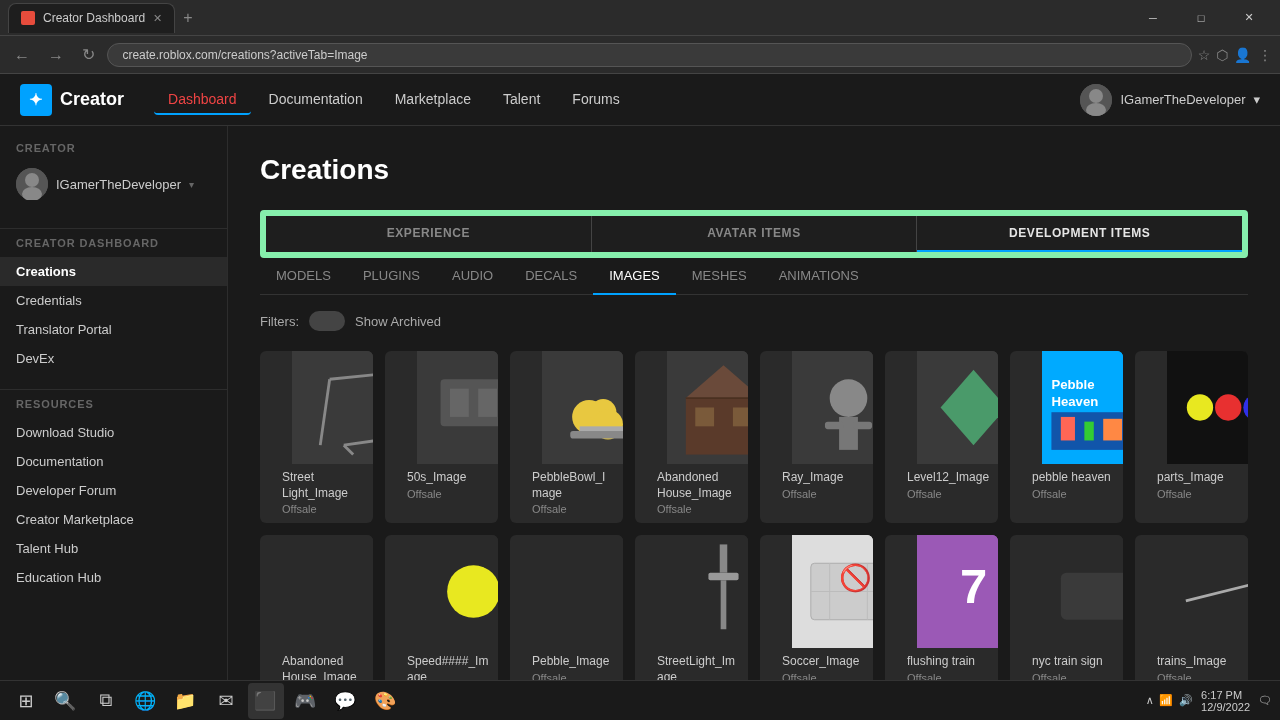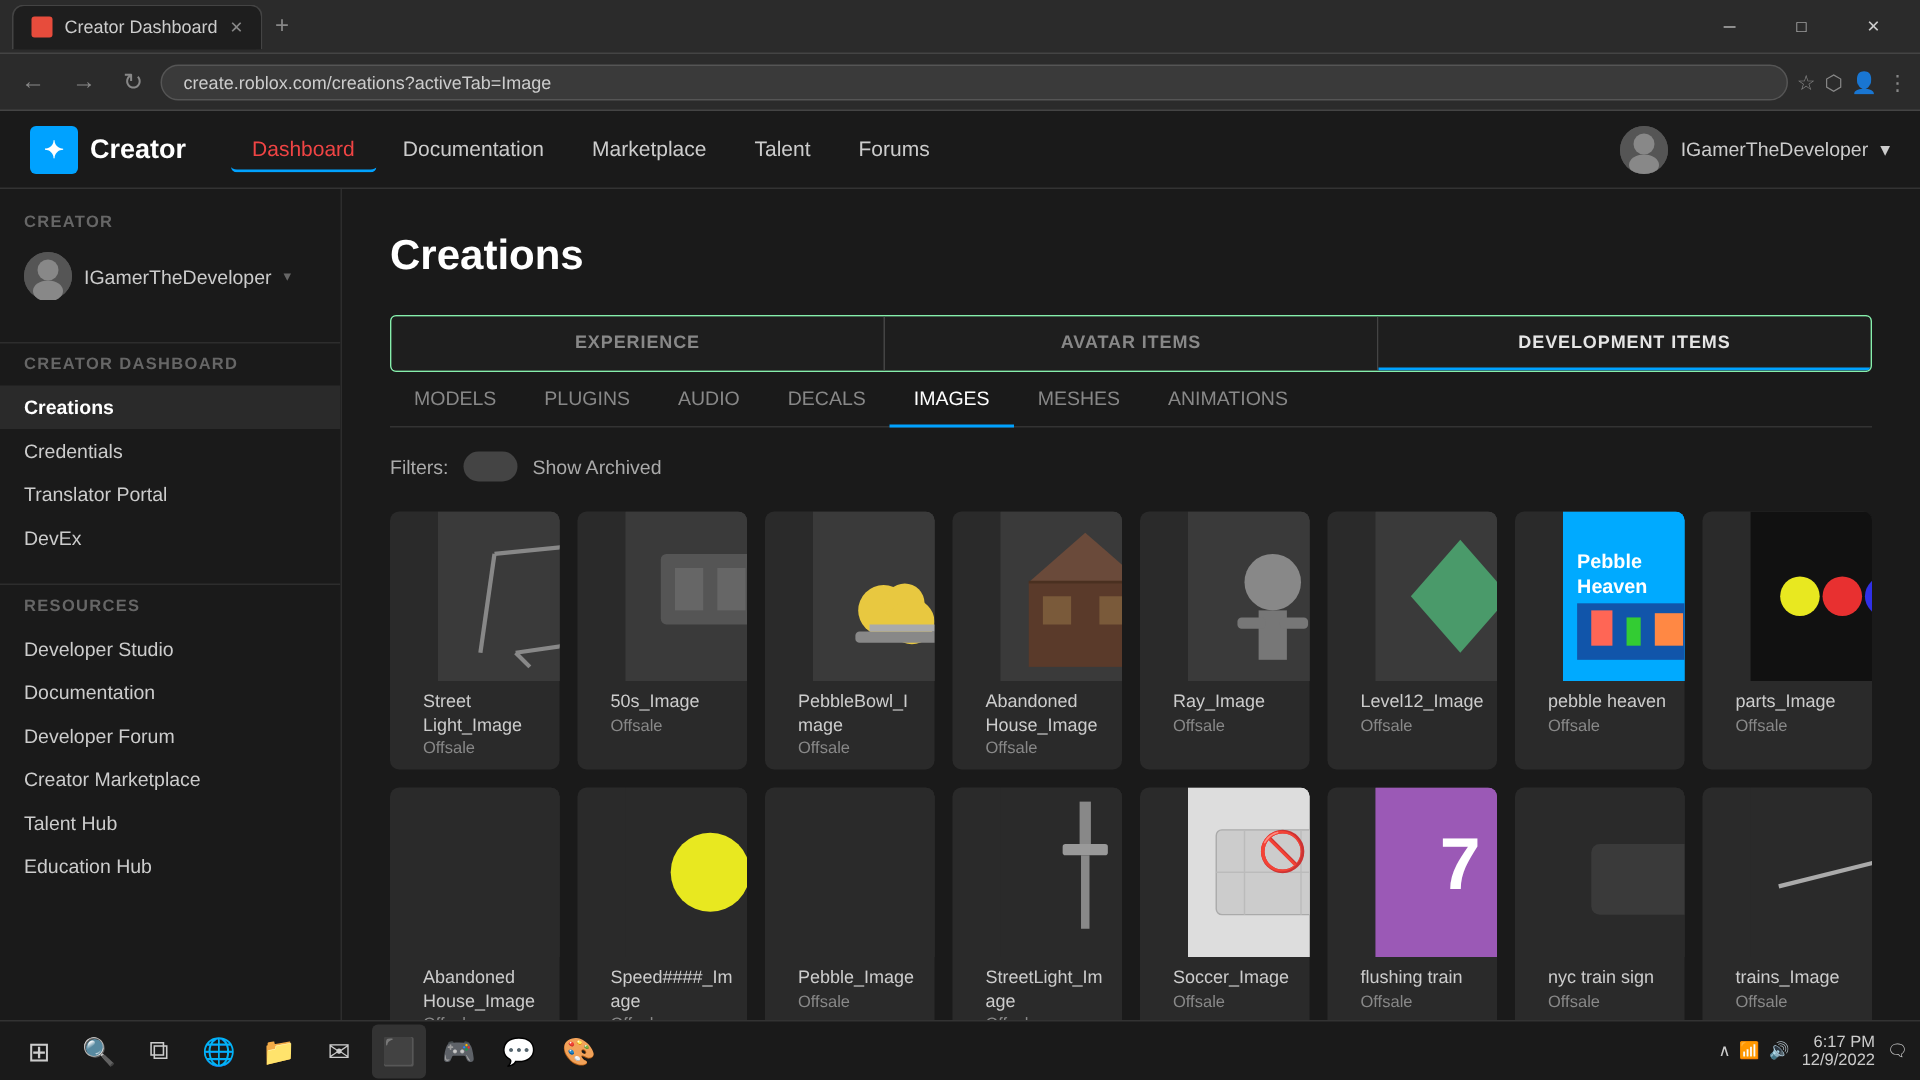--- a/index.html
+++ b/index.html
@@ -41,21 +41,21 @@
     .sidebar-arrow { color: #666; font-size: 10px; }
     .sidebar-item { display: flex; align-items: center; padding: 7px 16px; color: #ccc; cursor: pointer; font-size: 13px; border-radius: 0; }
     .sidebar-item.active { background: #2a2a2a; color: #fff; font-weight: 600; }
     .sidebar-divider { border: none; border-top: 1px solid #2d2d2d; margin: 8px 0; }
 
     
     .content { flex: 1; overflow-y: auto; padding: 28px 32px; background: #1a1a1a; }
     .page-title { font-size: 28px; font-weight: 700; color: #fff; margin-bottom: 24px; }
 
     
-    .tab-bar-primary { display: flex; border: 1px solid #86efac; border-radius: 4px; overflow: hidden; margin-bottom: 0; }
+    .tab-bar-primary { display: flex; border: 6px solid #86efac; border-radius: 4px; overflow: hidden; margin-bottom: 0; }
     .tab-primary { flex: 1; padding: 10px; text-align: center; font-size: 12px; font-weight: 600; letter-spacing: 0.05em; color: #888; background: #1e1e1e; cursor: pointer; border-right: 1px solid #444; }
     .tab-primary:last-child { border-right: none; }
     .tab-primary.active { color: #e5e5e5; background: #1e1e1e; border-bottom: 2px solid #00a2ff; }
 
     .tab-bar-secondary { display: flex; gap: 0; border-bottom: 1px solid #333; margin-top: 0; margin-bottom: 16px; }
     .tab-secondary { padding: 10px 16px; font-size: 13px; color: #888; cursor: pointer; border-bottom: 2px solid transparent; margin-bottom: -1px; }
     .tab-secondary.active { color: #fff; border-bottom: 2px solid #00a2ff; }
 
     
     .filters-row { display: flex; align-items: center; gap: 10px; margin-bottom: 20px; color: #aaa; font-size: 13px; }
@@ -69,21 +69,21 @@
     .card-info { padding: 6px 8px 8px; margin-left: 14px; }
     .card-name { font-size: 12px; color: #ccc; font-weight: 500; line-height: 1.3; word-break: break-word; }
     .card-status { font-size: 11px; color: #888; margin-top: 2px; }
 
     
     .taskbar { position: fixed; bottom: 0; left: 0; width: 1280px; height: 40px; background: #1a1a1a; border-top: 1px solid #333; display: flex; align-items: center; padding: 0 8px; justify-content: space-between; z-index: 100; }
     .taskbar-left { display: flex; align-items: center; gap: 4px; }
     .taskbar-icon { width: 36px; height: 36px; display: flex; align-items: center; justify-content: center; border-radius: 4px; cursor: pointer; font-size: 18px; }
     .taskbar-right { display: flex; align-items: center; gap: 8px; color: #ccc; font-size: 11px; }
     .system-icons { display: flex; gap: 6px; align-items: center; }
-    .time-display { text-align: right; font-size: 11px; color: #ccc; }
+    .time-display { font-size: 11px; color: #ccc; }
 
     
     .thumb-streetlight { background: #3a3a3a; }
     .thumb-50s { background: #3a3a3a; }
     .thumb-pebble { background: #3a3a3a; }
     .thumb-abandoned { background: #3a3a3a; }
     .thumb-ray { background: #3a3a3a; }
     .thumb-level12 { background: #3a3a3a; }
     .thumb-pebbleheaven { background: #00aaff; }
     .thumb-parts { background: #1a1a1a; }
@@ -178,21 +178,21 @@
       <div class="sidebar-item active">Creations</div>
       <div class="sidebar-item">Credentials</div>
       <div class="sidebar-item">Translator Portal</div>
       <div class="sidebar-item">DevEx</div>
     </div>
 
     <hr class="sidebar-divider">
 
     <div class="sidebar-section">
       <div class="sidebar-label">RESOURCES</div>
-      <div class="sidebar-item">Developer Studio</div>
+      <div class="sidebar-item">Download Studio</div>
       <div class="sidebar-item">Documentation</div>
       <div class="sidebar-item">Developer Forum</div>
       <div class="sidebar-item">Creator Marketplace</div>
       <div class="sidebar-item">Talent Hub</div>
       <div class="sidebar-item">Education Hub</div>
     </div>
   </div>
 
   <div class="content">
     <h1 class="page-title">Creations</h1>

